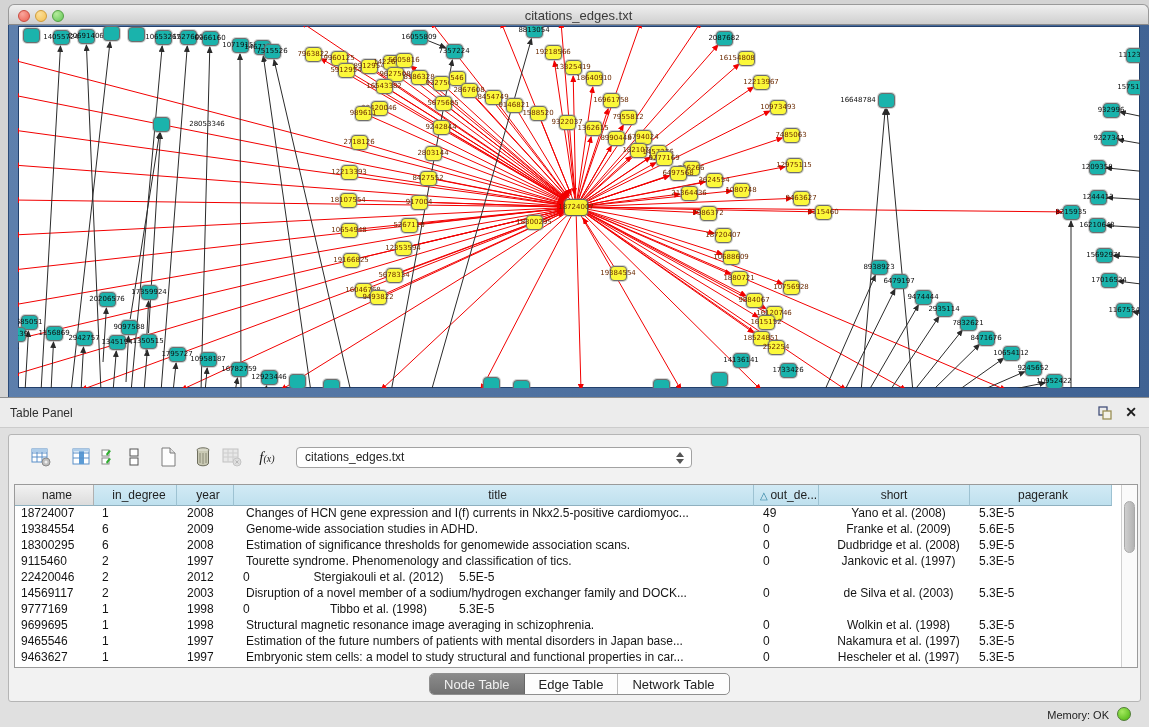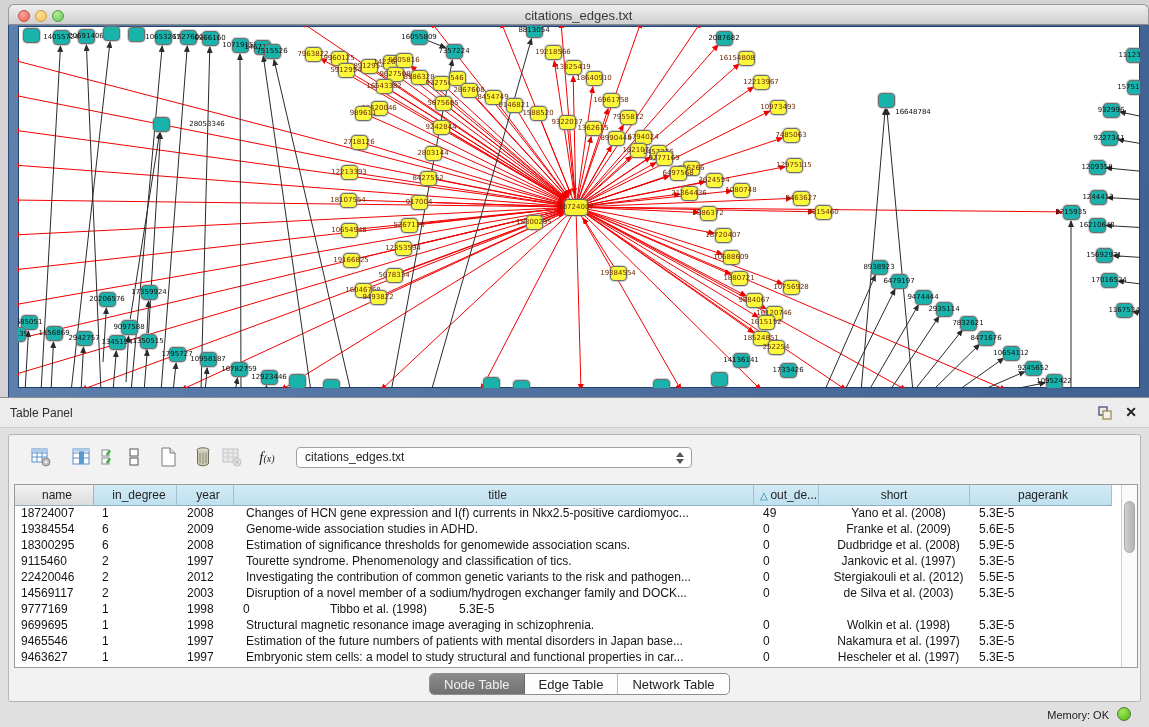--- a/index.html
+++ b/index.html
@@ -266,21 +266,21 @@
           <span class="nl t" style="left: 401px; top: 11px;">16055809</span>
           <div class="node t" style="left: 427.5px; top: 17.5px; width: 17px; height: 15px;"></div>
           <span class="nl t" style="left: 436px; top: 25px;">7357224</span>
           <div class="node t" style="left: 507.5px; top: -3.5px; width: 17px; height: 15px;"></div>
           <span class="nl t" style="left: 516px; top: 4px;">8813054</span>
           <div class="node t" style="left: 697.5px; top: 4.5px; width: 17px; height: 15px;"></div>
           <span class="nl t" style="left: 706px; top: 12px;">2087682</span>
           <div class="node t" style="left: 134.5px; top: 90.5px; width: 17px; height: 15px;"></div>
           <span class="nl t" style="left: 145px; top: 98px; margin-left: 44px;">28053346</span>
           <div class="node t" style="left: 859.5px; top: 66.5px; width: 17px; height: 15px;"></div>
-          <span class="nl t" style="left: 895px; top: 74px; margin-top: 12px;">16648784</span>
+          <span class="nl t" style="left: 840px; top: 74px;">16648784</span>
           <div class="node t" style="left: 1107.5px; top: 21.5px; width: 17px; height: 15px;"></div>
           <span class="nl t" style="left: 1116px; top: 29px;">1112304</span>
           <div class="node t" style="left: 1108.5px; top: 53.5px; width: 17px; height: 15px;"></div>
           <span class="nl t" style="left: 1117px; top: 61px;">15751074</span>
           <div class="node t" style="left: 1084.5px; top: 76.5px; width: 17px; height: 15px;"></div>
           <span class="nl t" style="left: 1093px; top: 84px;">932996</span>
           <div class="node t" style="left: 1082.5px; top: 104.5px; width: 17px; height: 15px;"></div>
           <span class="nl t" style="left: 1091px; top: 112px;">9227341</span>
           <div class="node t" style="left: 1070.5px; top: 133.5px; width: 17px; height: 15px;"></div>
           <span class="nl t" style="left: 1079px; top: 141px;">1209358</span>
@@ -614,21 +614,20 @@
               <div class="td c2" style="width: 57px;">1997</div>
               <div class="td c3" style="width: 520px;">Tourette syndrome. Phenomenology and classification of tics.</div>
               <div class="td c4" style="width: 65px;">0</div>
               <div class="td c5" style="width: 151px;">Jankovic et al. (1997)</div>
               <div class="td c6" style="width: 142px;">5.3E-5</div>
             </div>
             <div class="tr">
               <div class="td c0" style="width: 79px;">22420046</div>
               <div class="td c1" style="width: 87px;">2</div>
               <div class="td c2" style="width: 57px;">2012</div>
-              <div class="td c3" style="width: 520px;">Investigating the contribution of common genetic variants to the risk and pathogen...</div>
               <div class="td c4" style="width: 65px;">0</div>
               <div class="td c5" style="width: 151px;">Stergiakouli et al. (2012)</div>
               <div class="td c6" style="width: 142px;">5.5E-5</div>
             </div>
             <div class="tr">
               <div class="td c0" style="width: 79px;">14569117</div>
               <div class="td c1" style="width: 87px;">2</div>
               <div class="td c2" style="width: 57px;">2003</div>
               <div class="td c3" style="width: 520px;">Disruption of a novel member of a sodium/hydrogen exchanger family and DOCK...</div>
               <div class="td c4" style="width: 65px;">0</div>

